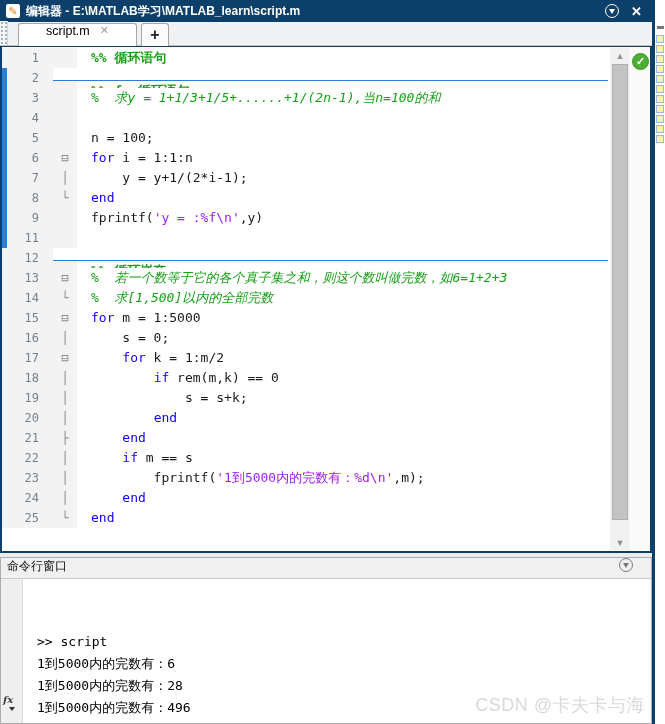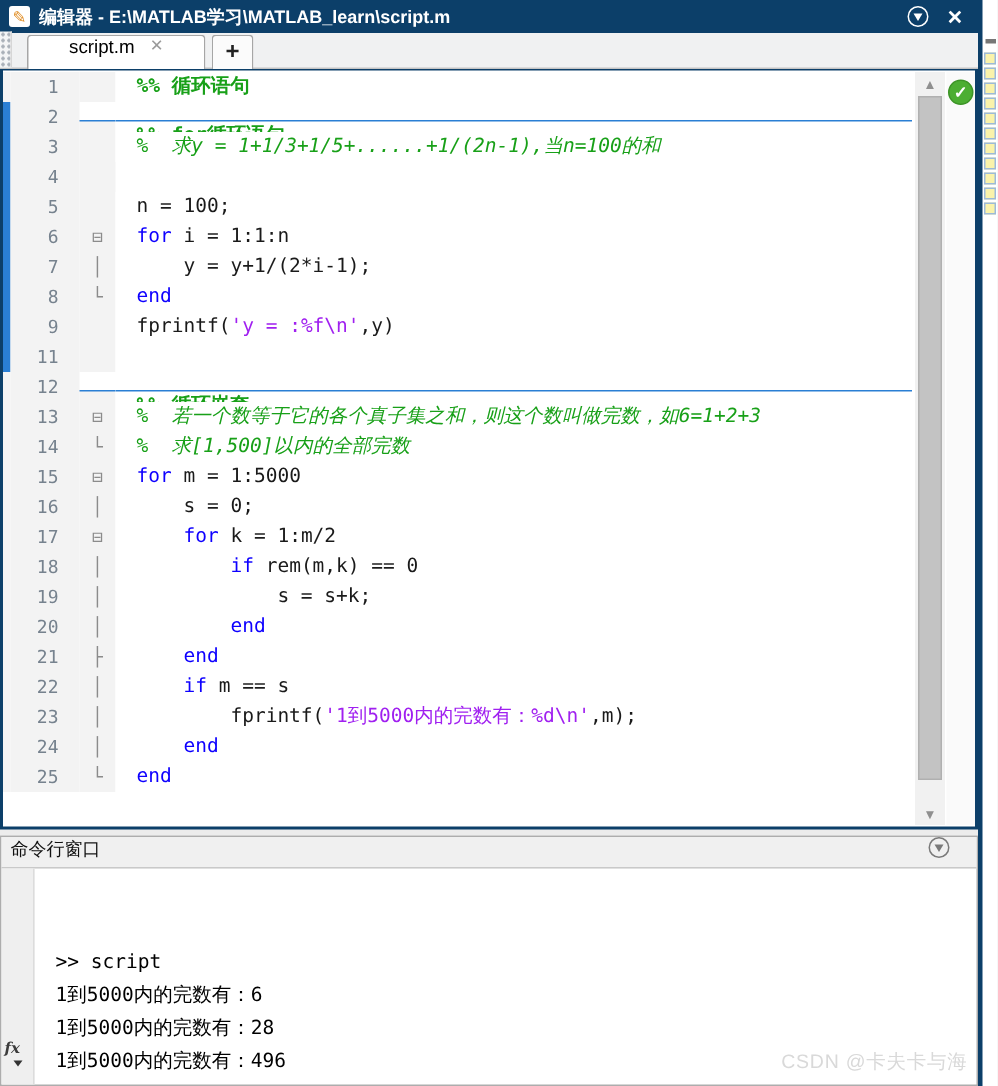--- a/index.html
+++ b/index.html
@@ -147,21 +147,21 @@
     position:absolute; left:6px; top:13px; width:0; height:0;
     border-left:3px solid transparent; border-right:3px solid transparent;
     border-top:4px solid #333;
   }
   .cmd-output {
     position:absolute; left:36px; top:8px;
     font-family:"DejaVu Sans Mono","Liberation Mono",monospace;
     font-size:13px; line-height:22px; color:#000; white-space:pre;
   }
   .watermark {
-    position:absolute; right:6px; bottom:6px; font-size:13px;
+    position:absolute; right:6px; bottom:6px; font-size:18px;
     color:var(--watermark); letter-spacing:0.5px;
   }
 </style>
 </head>
 <body>
 
 <div class="editor-window">
   <div class="titlebar">
     <div class="doc-icon">✎</div>
     <div class="title">编辑器 - E:\MATLAB学习\MATLAB_learn\script.m</div>

